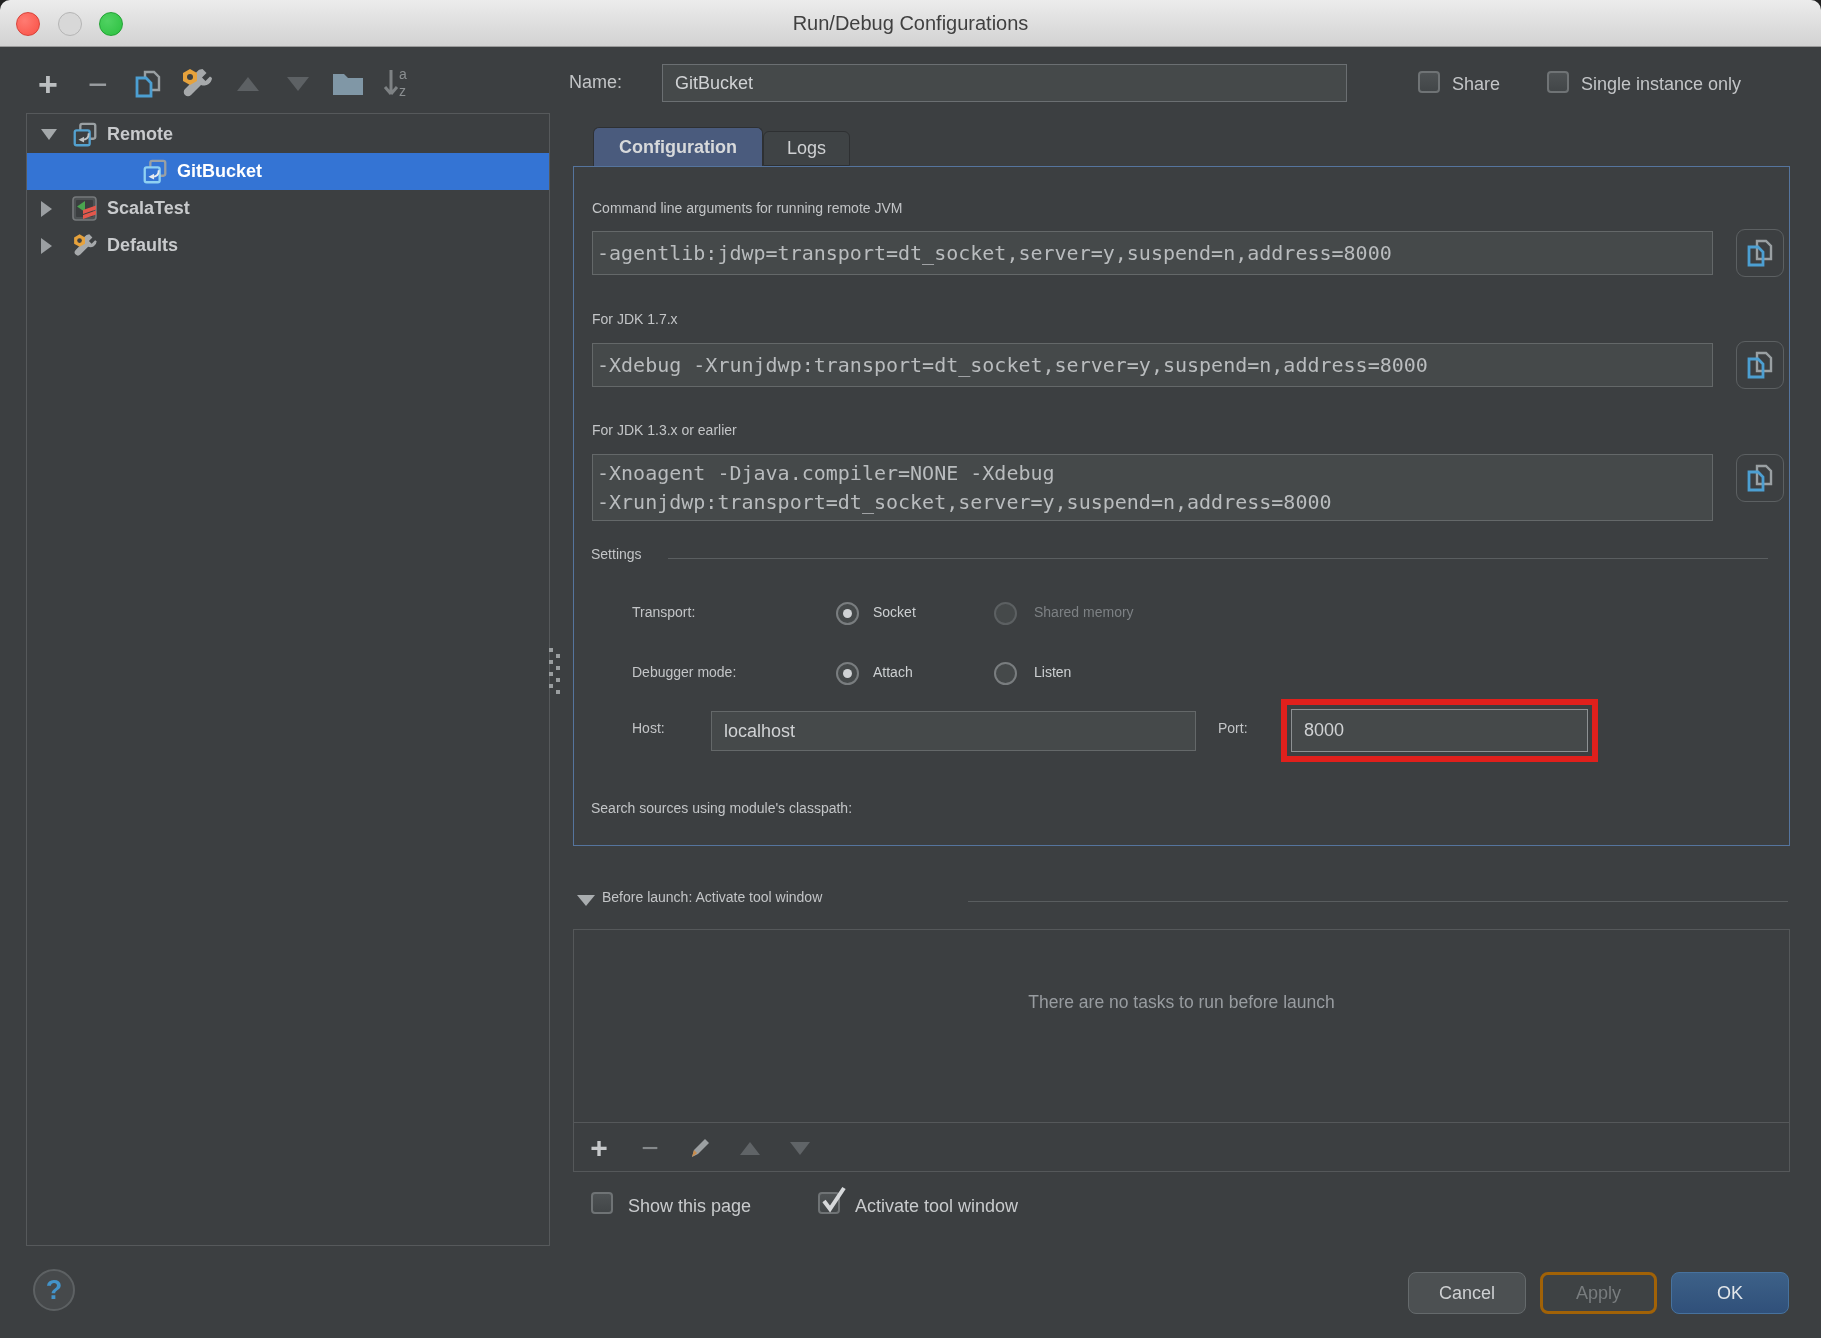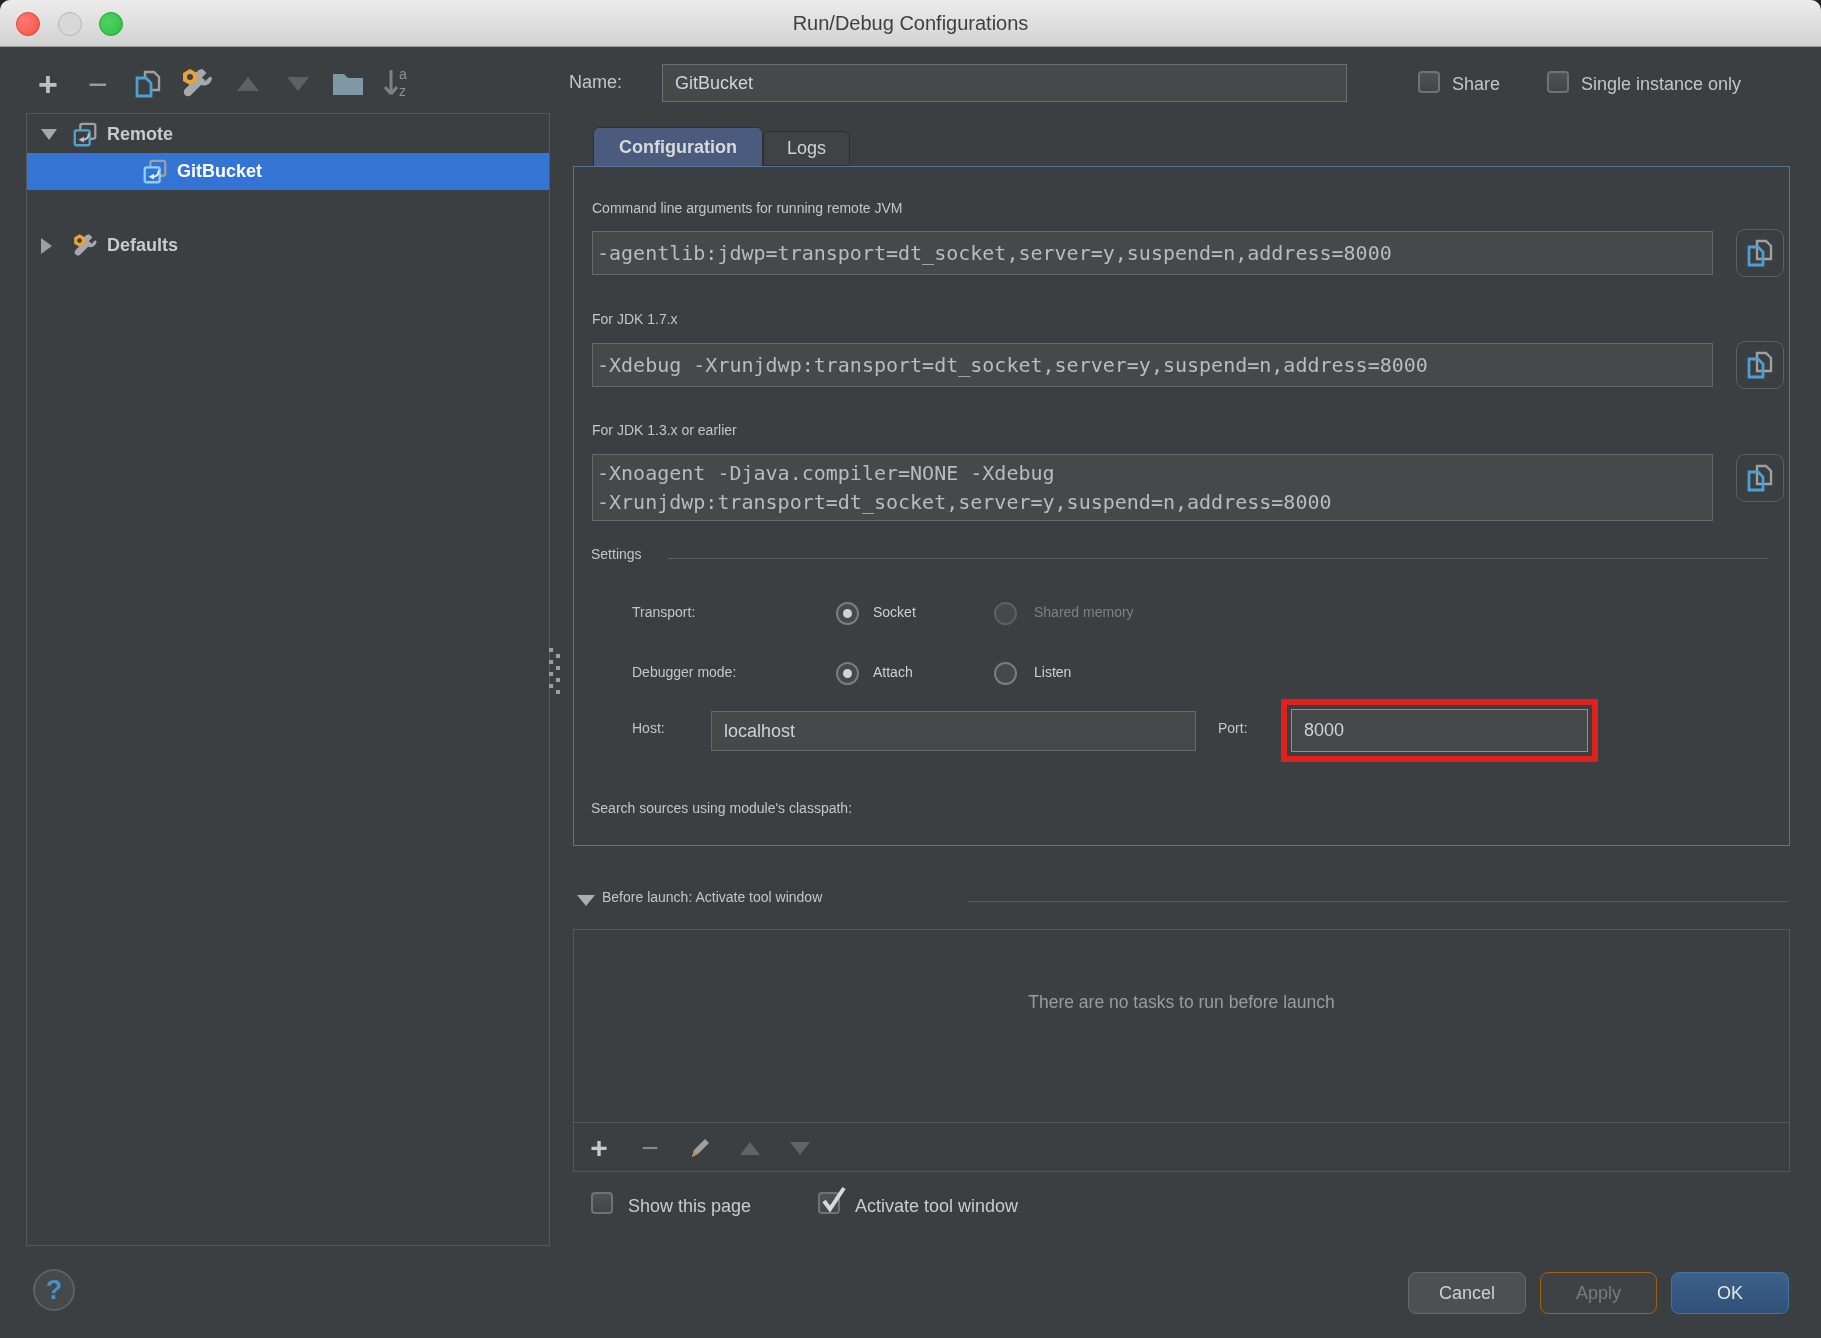--- a/index.html
+++ b/index.html
@@ -66,21 +66,21 @@
   .smalltri{width:0;height:0;border-left:10px solid transparent;border-right:10px solid transparent;}
   .smalltri.up{border-bottom:13px solid #606467;}
   .smalltri.down{border-top:13px solid #606467;}
   .check-svg{position:absolute;left:-3px;top:-10px;}
   
   #help-btn{left:33px;top:1269px;width:42px;height:42px;border-radius:50%;background:#46494b;
             border:2px solid #5d6163;color:#4393c9;font-size:27px;font-weight:bold;
             display:flex;align-items:center;justify-content:center;box-sizing:border-box;}
   .btn{height:42px;border-radius:8px;font-size:18px;display:flex;align-items:center;justify-content:center;box-sizing:border-box;}
   #btn-cancel{left:1408px;top:1272px;width:118px;background:#4c5052;border:1px solid #656a6c;color:#ced0d2;}
-  #btn-apply{left:1540px;top:1272px;width:117px;background:#3e4244;border:1px solid #a16207;color:#787c7e;}
+  #btn-apply{left:1540px;top:1272px;width:117px;background:#3e4244;border:3px solid #a16207;color:#787c7e;}
   #btn-ok{left:1671px;top:1272px;width:118px;background:linear-gradient(#3d6188,#30507a);border:1px solid #47729e;color:#e2e6e9;}
   .dot{position:absolute;width:4px;height:4px;background:#9a9ea0;}
 </style>
 </head>
 <body>
 
 <div id="win">
 
   <div class="abs" id="titlebar">
     <div class="abs tl" style="left:16px;background:radial-gradient(circle at 35% 35%,#ff7b72,#f95045);border:1px solid #d8433a;"></div>
@@ -139,20 +139,31 @@
       <span class="tlabel" style="margin-left:80px;">Remote</span>
     </div>
     <div class="trow sel" style="top:39px;">
       <svg class="abs" style="left:114px;top:5px;" width="28" height="28" viewBox="0 0 30 30">
         <rect x="10" y="3" width="16" height="16" rx="2" fill="none" stroke="#9aa0a3" stroke-width="2.5"></rect>
         <rect x="4" y="10" width="16" height="16" rx="2" fill="#3474d4" stroke="#8fd0f2" stroke-width="2.5"></rect>
         <path d="M19 13 c0 5 -3 7 -7 7" stroke="#e8ecef" stroke-width="2" fill="none"></path>
         <polygon points="14,17 14,23 8,20" fill="#e8ecef"></polygon>
       </svg>
       <span class="tlabel" style="margin-left:150px;">GitBucket</span>
+    </div>
+    <div class="trow" style="top:76px;">
+      <span class="tarrow tcol"></span>
+      <svg class="abs" style="left:44px;top:5px;" width="28" height="28" viewBox="0 0 28 28">
+        <rect x="2" y="2" width="23" height="23" rx="3" fill="#4e5254" stroke="#76797b" stroke-width="1.6"></rect>
+        <rect x="5" y="5" width="17" height="17" rx="1" fill="#3b3e40"></rect>
+        <polygon points="14,6 6,11.5 14,17" fill="#4aa44f"></polygon>
+        <polygon points="12,15 25,10.5 25,14.5 12,19" fill="#e2574c"></polygon>
+        <polygon points="12,20 25,15.5 25,19.5 12,24" fill="#e2574c"></polygon>
+      </svg>
+      <span class="tlabel" style="margin-left:80px;">ScalaTest</span>
     </div>
     <div class="trow" style="top:113px;">
       <span class="tarrow tcol"></span>
       <svg class="abs" style="left:44px;top:5px;" width="28" height="28" viewBox="0 0 36 36">
         <path d="M33 12 a8 8 0 0 1 -11 7 L12 29 a4 4 0 0 1 -6 -6 L16 13 a8 8 0 0 1 7.5 -10 l4 4 -4.5 4.5 3.5 3.5 4.5 -4.5 z" fill="#a6a9ab"></path>
         <polygon points="11,3 18,7 18,15 11,19 4,15 4,7" fill="#e6a23c"></polygon>
         <circle cx="11" cy="11" r="3" fill="#3c3f41"></circle>
       </svg>
       <span class="tlabel" style="margin-left:80px;">Defaults</span>
     </div>

